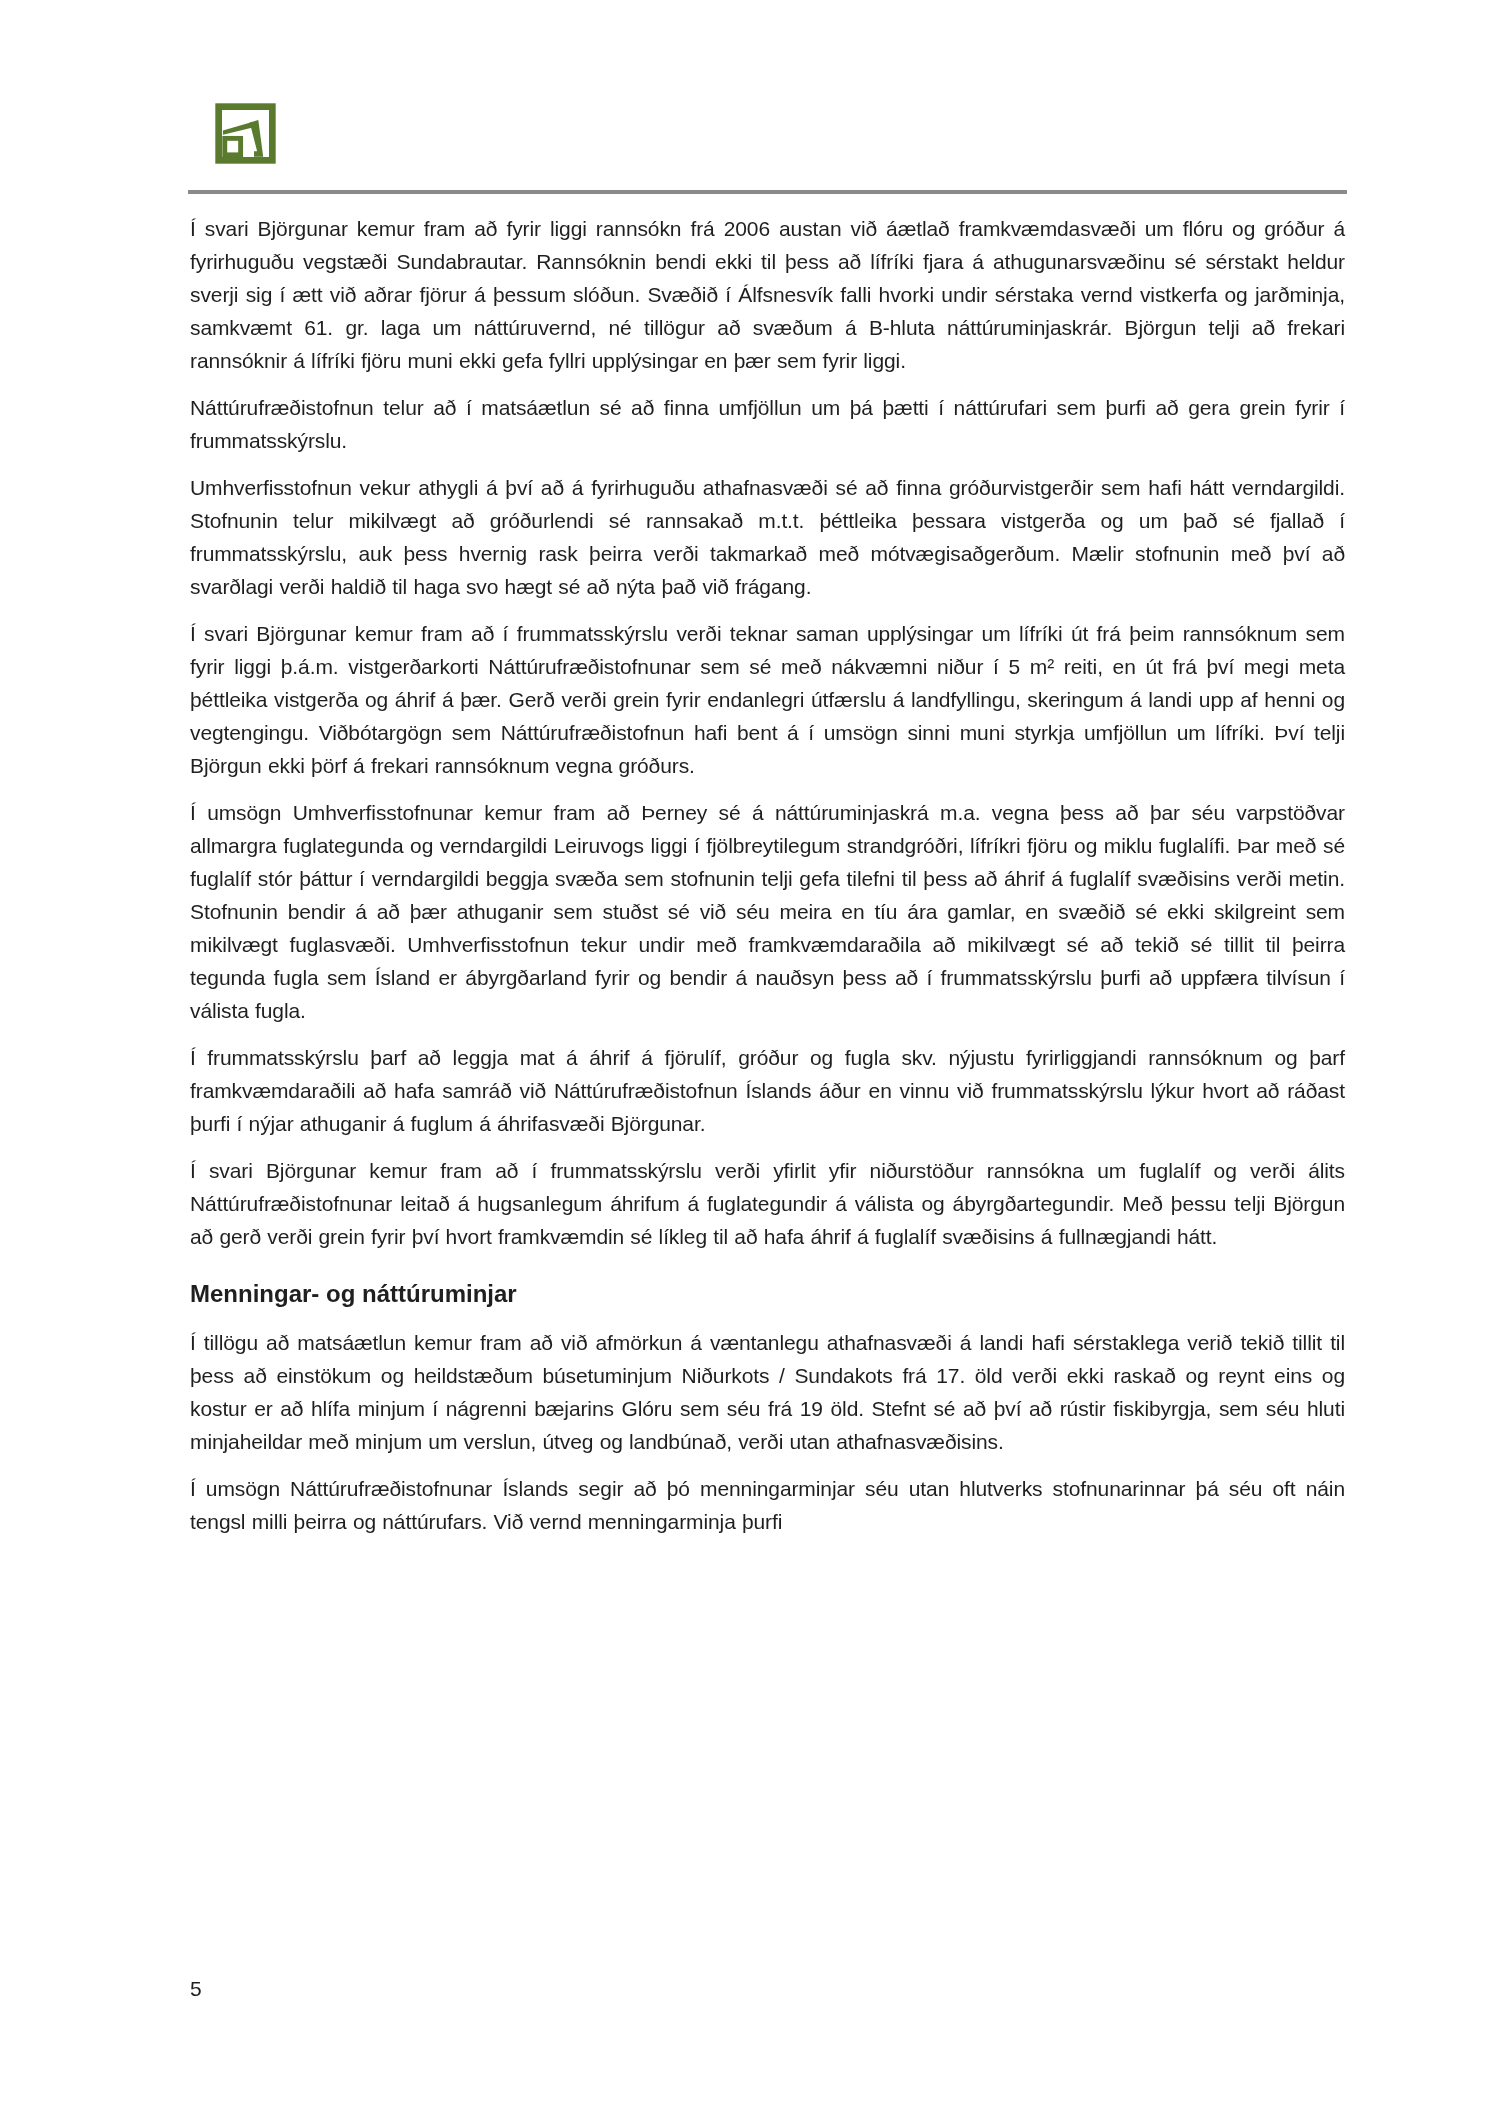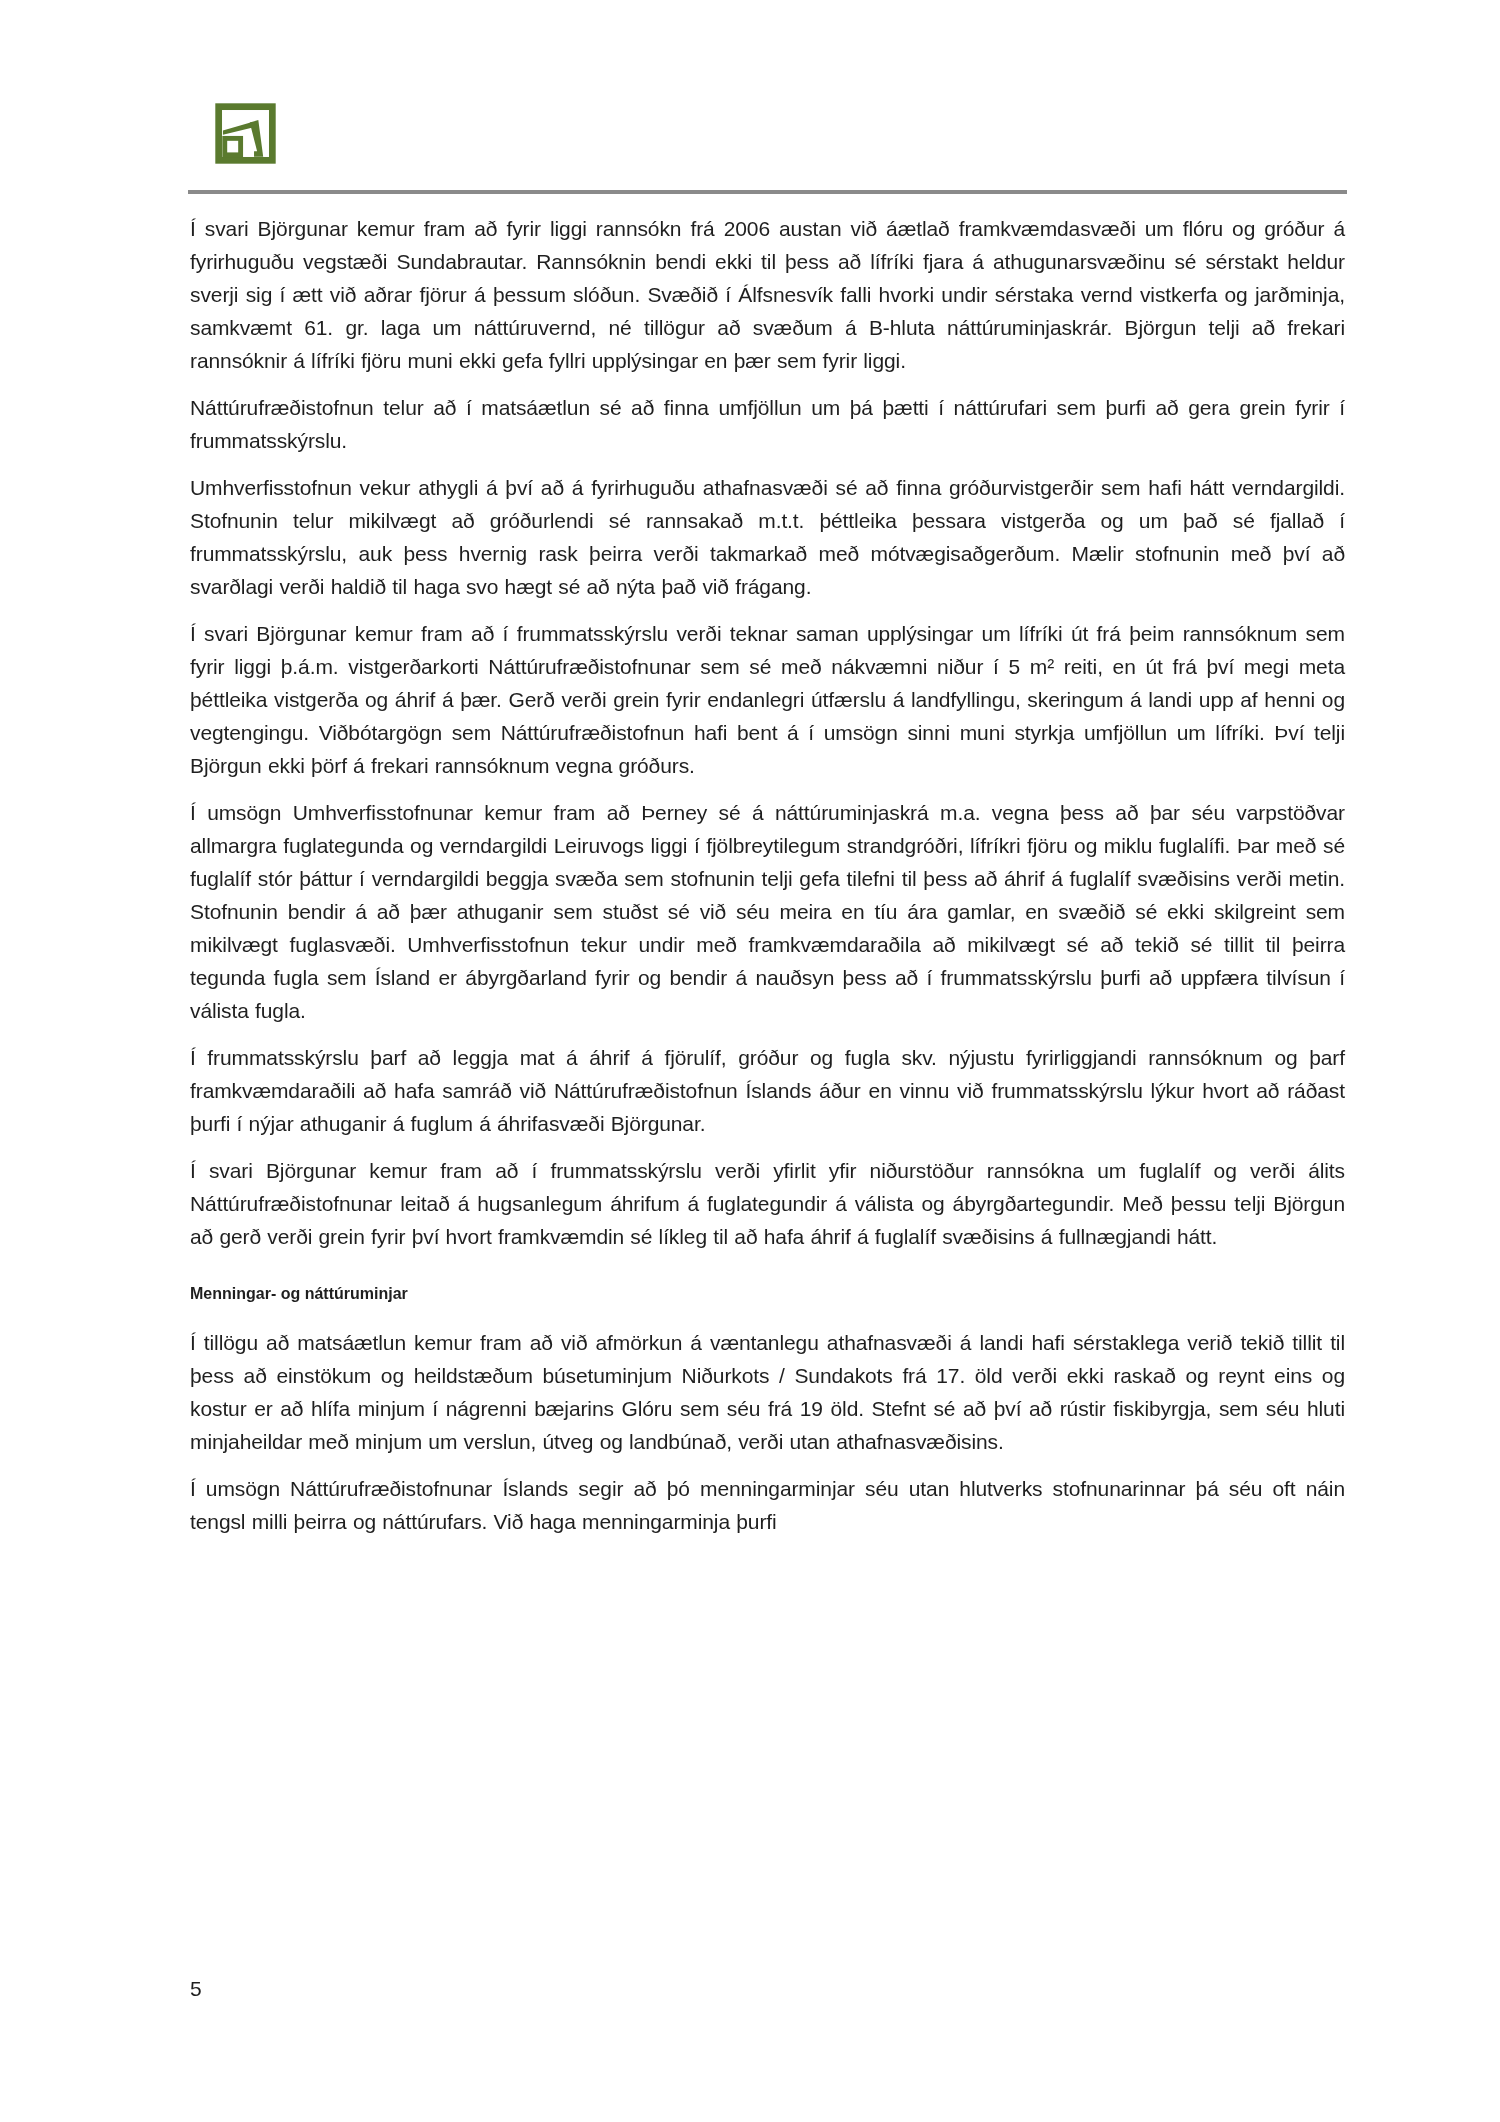--- a/index.html
+++ b/index.html
@@ -44,21 +44,21 @@
   }
   .body-text {
     font-size: 21px;
     line-height: 33px;
     text-align: justify;
     letter-spacing: -0.1px;
     margin: 0 0 14px 0;
     word-spacing: 0.5px;
   }
   .section-heading {
-    font-size: 16px;
+    font-size: 24px;
     line-height: 30px;
     font-weight: bold;
     margin: 26px 0 17px 0;
     color: #1f1f1f;
   }
   .page-number {
     position: absolute;
     left: 190px;
     top: 1972px;
     font-size: 21px;
@@ -84,18 +84,18 @@
   <main class="content">
     <p class="body-text">Í svari Björgunar kemur fram að fyrir liggi rannsókn frá 2006 austan við áætlað framkvæmdasvæði um flóru og gróður á fyrirhuguðu vegstæði Sundabrautar. Rannsóknin bendi ekki til þess að lífríki fjara á athugunarsvæðinu sé sérstakt heldur sverji sig í ætt við aðrar fjörur á þessum slóðun. Svæðið í Álfsnesvík falli hvorki undir sérstaka vernd vistkerfa og jarðminja, samkvæmt 61. gr. laga um náttúruvernd, né tillögur að svæðum á B-hluta náttúruminjaskrár. Björgun telji að frekari rannsóknir á lífríki fjöru muni ekki gefa fyllri upplýsingar en þær sem fyrir liggi.</p>
     <p class="body-text">Náttúrufræðistofnun telur að í matsáætlun sé að finna umfjöllun um þá þætti í náttúrufari sem þurfi að gera grein fyrir í frummatsskýrslu.</p>
     <p class="body-text">Umhverfisstofnun vekur athygli á því að á fyrirhuguðu athafnasvæði sé að finna gróðurvistgerðir sem hafi hátt verndargildi. Stofnunin telur mikilvægt að gróðurlendi sé rannsakað m.t.t. þéttleika þessara vistgerða og um það sé fjallað í frummatsskýrslu, auk þess hvernig rask þeirra verði takmarkað með mótvægisaðgerðum. Mælir stofnunin með því að svarðlagi verði haldið til haga svo hægt sé að nýta það við frágang.</p>
     <p class="body-text">Í svari Björgunar kemur fram að í frummatsskýrslu verði teknar saman upplýsingar um lífríki út frá þeim rannsóknum sem fyrir liggi þ.á.m. vistgerðarkorti Náttúrufræðistofnunar sem sé með nákvæmni niður í 5 m² reiti, en út frá því megi meta þéttleika vistgerða og áhrif á þær. Gerð verði grein fyrir endanlegri útfærslu á landfyllingu, skeringum á landi upp af henni og vegtengingu. Viðbótargögn sem Náttúrufræðistofnun hafi bent á í umsögn sinni muni styrkja umfjöllun um lífríki. Því telji Björgun ekki þörf á frekari rannsóknum vegna gróðurs.</p>
     <p class="body-text">Í umsögn Umhverfisstofnunar kemur fram að Þerney sé á náttúruminjaskrá m.a. vegna þess að þar séu varpstöðvar allmargra fuglategunda og verndargildi Leiruvogs liggi í fjölbreytilegum strandgróðri, lífríkri fjöru og miklu fuglalífi. Þar með sé fuglalíf stór þáttur í verndargildi beggja svæða sem stofnunin telji gefa tilefni til þess að áhrif á fuglalíf svæðisins verði metin. Stofnunin bendir á að þær athuganir sem stuðst sé við séu meira en tíu ára gamlar, en svæðið sé ekki skilgreint sem mikilvægt fuglasvæði. Umhverfisstofnun tekur undir með framkvæmdaraðila að mikilvægt sé að tekið sé tillit til þeirra tegunda fugla sem Ísland er ábyrgðarland fyrir og bendir á nauðsyn þess að í frummatsskýrslu þurfi að uppfæra tilvísun í válista fugla.</p>
     <p class="body-text">Í frummatsskýrslu þarf að leggja mat á áhrif á fjörulíf, gróður og fugla skv. nýjustu fyrirliggjandi rannsóknum og þarf framkvæmdaraðili að hafa samráð við Náttúrufræðistofnun Íslands áður en vinnu við frummatsskýrslu lýkur hvort að ráðast þurfi í nýjar athuganir á fuglum á áhrifasvæði Björgunar.</p>
     <p class="body-text">Í svari Björgunar kemur fram að í frummatsskýrslu verði yfirlit yfir niðurstöður rannsókna um fuglalíf og verði álits Náttúrufræðistofnunar leitað á hugsanlegum áhrifum á fuglategundir á válista og ábyrgðartegundir. Með þessu telji Björgun að gerð verði grein fyrir því hvort framkvæmdin sé líkleg til að hafa áhrif á fuglalíf svæðisins á fullnægjandi hátt.</p>
     <h2 class="section-heading">Menningar- og náttúruminjar</h2>
     <p class="body-text">Í tillögu að matsáætlun kemur fram að við afmörkun á væntanlegu athafnasvæði á landi hafi sérstaklega verið tekið tillit til þess að einstökum og heildstæðum búsetuminjum Niðurkots / Sundakots frá 17. öld verði ekki raskað og reynt eins og kostur er að hlífa minjum í nágrenni bæjarins Glóru sem séu frá 19 öld. Stefnt sé að því að rústir fiskibyrgja, sem séu hluti minjaheildar með minjum um verslun, útveg og landbúnað, verði utan athafnasvæðisins.</p>
-    <p class="body-text">Í umsögn Náttúrufræðistofnunar Íslands segir að þó menningarminjar séu utan hlutverks stofnunarinnar þá séu oft náin tengsl milli þeirra og náttúrufars. Við haga menningarminja þurfi</p>
+    <p class="body-text">Í umsögn Náttúrufræðistofnunar Íslands segir að þó menningarminjar séu utan hlutverks stofnunarinnar þá séu oft náin tengsl milli þeirra og náttúrufars. Við vernd menningarminja þurfi</p>
   </main>
 
   <div class="page-number">5</div>
 
 </div>
 
 </body></html>

